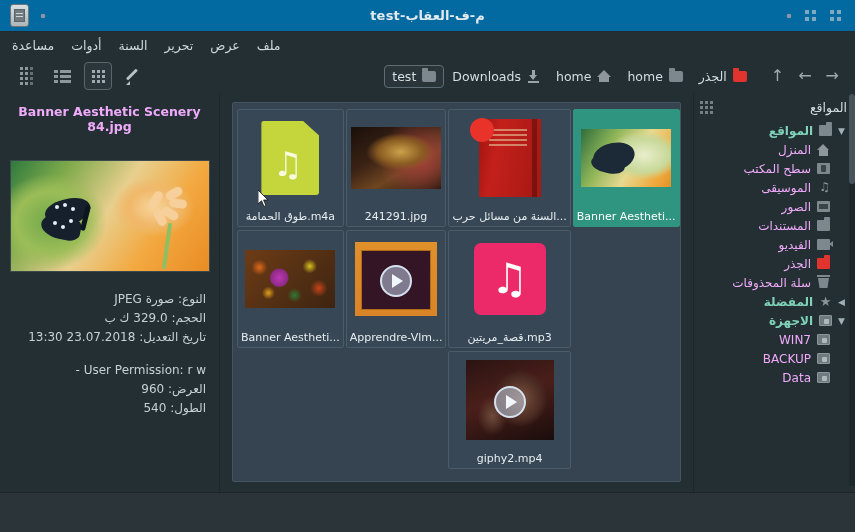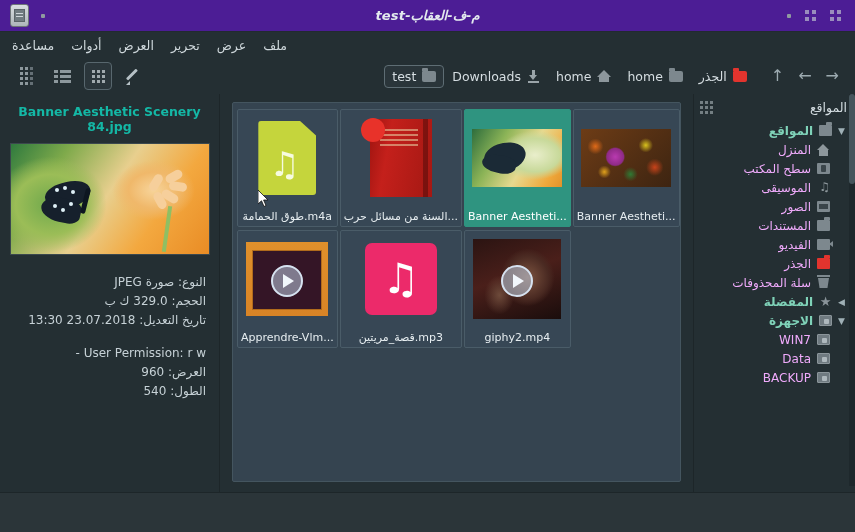--- a/index.html
+++ b/index.html
@@ -12,25 +12,24 @@
   #app {
     position: relative;
     width: 855px; height: 532px;
     background: #242f33;
     display: flex; flex-direction: column;
   }
 
   
   .titlebar {
     height: 32px; flex: 0 0 32px;
-    background: #4c1d95;
+    background: #0369a1;
     display: flex; align-items: center;
     position: relative;
     border-bottom: 1px solid #222a30;
-    font-style: italic;
   }
   .tb-left { display: flex; align-items: center; gap: 14px; padding-right: 14px; }
   .dotgrid { display: grid; grid-template-columns: 4px 4px; grid-gap: 3px; opacity: .62; }
   .dotgrid i { width: 4px; height: 4px; background: #c9d2d6; display: block; }
   .single-dot { width: 4px; height: 4px; background: #8f9aa0; border-radius: 1px; }
   .tb-title {
     position: absolute; left: 0; right: 0; text-align: center;
     color: #e3eaee; font-size: 13px; font-weight: bold;
     letter-spacing: .2px; pointer-events: none;
   }
@@ -136,22 +135,22 @@
 
   
   .preview {
     width: 220px; flex: 0 0 220px;
     background: #242f33;
     padding: 10px 9px 0 9px;
     display: flex; flex-direction: column;
     border-right: 1px solid #1d2629;
   }
   .pv-title {
-    color: #14b8a6; font-size: 12.5px; font-weight: bold;
-    text-align: center; line-height: 15px; margin-bottom: 9px;
+    color: #f0abfc; font-size: 12.5px; font-weight: bold;
+    text-align: center; line-height: 15px; margin-bottom: 26px;
   }
   .pv-img {
     width: 200px; height: 112px; margin: 0 auto;
     border: 1px solid #3b484e;
     background:
       radial-gradient(ellipse 55px 40px at 72% 42%, #f7d49a 0%, #f0b86a 45%, rgba(240,184,106,0) 75%),
       radial-gradient(ellipse 70px 60px at 20% 55%, #6fa84c 0%, #9bbd57 50%, rgba(155,189,87,0) 80%),
       linear-gradient(125deg, #2f7a3e 0%, #7faa4b 22%, #e8cf8e 48%, #f3a83f 72%, #e98c25 100%);
     position: relative; overflow: hidden;
   }
@@ -419,21 +418,21 @@
       <span class="win-btn">
           <span></span>
         </span>
     </div>
   </div>
 
   <div class="menubar" style="direction:rtl;justify-content:flex-end;">
     <div class="menu-item">ملف</div>
     <div class="menu-item">عرض</div>
     <div class="menu-item">تحرير</div>
-    <div class="menu-item">العرض</div>
+    <div class="menu-item">السنة</div>
     <div class="menu-item">أدوات</div>
     <div class="menu-item">مساعدة</div>
   </div>
 
   <div class="toolbar">
     <div class="tool-btn">
       <span class="ic-cols">
           <i></i>
           <i></i>
           <i></i>
@@ -549,20 +548,26 @@
 
           <div class="tile">
             <div class="thumb">
               <div class="m4a-ic">
                   <span class="note">♫</span>
                 </div>
             </div>
             <div class="tile-label">طوق الحمامة.m4a</div>
           </div>
 
+          <div class="tile">
+            <div class="thumb">
+              <div class="img-leo"></div>
+            </div>
+            <div class="tile-label">241291.jpg</div>
+          </div>
 
 
           <div class="tile">
             <div class="thumb">
               <div class="img-book-red"></div>
               <div class="pdf-badge"></div>
             </div>
             <div class="tile-label">السنة من مسائل حرب...</div>
           </div>
 
@@ -698,27 +703,27 @@
 
       <div class="pl-row">
         <span class="tri" style="width:9px"></span>
         <span class="pl-ic disk"></span>
         <span class="lbl">WIN7</span>
       </div>
 
       <div class="pl-row">
         <span class="tri" style="width:9px"></span>
         <span class="pl-ic disk"></span>
+        <span class="lbl">BACKUP</span>
+      </div>
+
+      <div class="pl-row">
+        <span class="tri" style="width:9px"></span>
+        <span class="pl-ic disk"></span>
         <span class="lbl">Data</span>
-      </div>
-
-      <div class="pl-row">
-        <span class="tri" style="width:9px"></span>
-        <span class="pl-ic disk"></span>
-        <span class="lbl">BACKUP</span>
       </div>
     </div>
 
     <div class="scroll-rail">
       <div class="scroll-thumb"></div>
     </div>
   </div>
 
   <div class="statusbar"></div>
 

